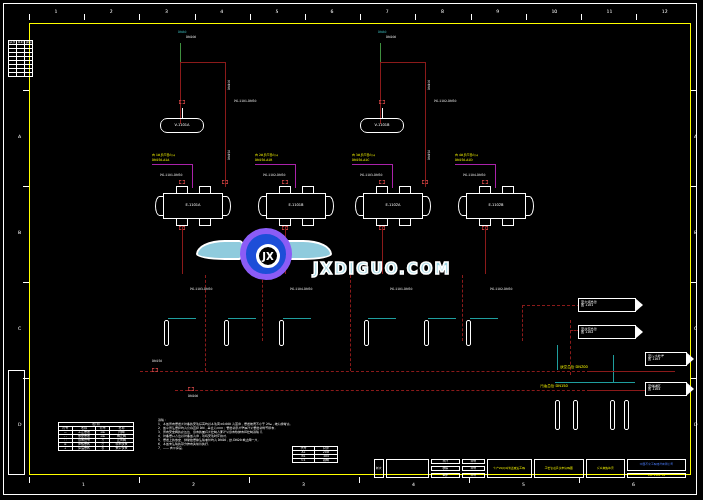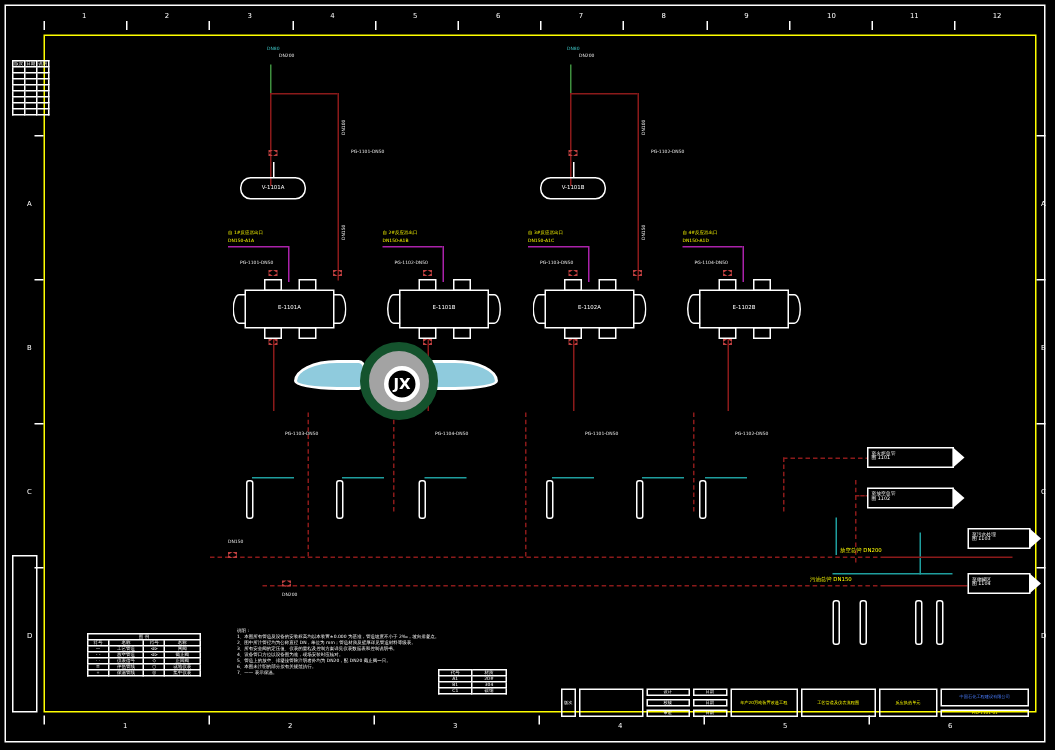--- a/index.html
+++ b/index.html
@@ -82,21 +82,21 @@
   
   #watermark{position:absolute;left:218px;top:222px;width:275px;height:62px;
     pointer-events:none;}
   .wm-text{position:absolute;font-size:35px;font-weight:bold;color:#9fd6e4;
      -webkit-text-stroke:2px #ffffff;letter-spacing:1px;
      font-family:"DejaVu Sans",sans-serif;}
   .wm-sub{position:absolute;font-size:15px;font-weight:bold;color:#9fd6e4;
      -webkit-text-stroke:1.6px #ffffff;letter-spacing:2px;
      font-family:"DejaVu Sans",sans-serif;}
   .wm-gear{position:absolute;left:22px;top:6px;width:52px;height:52px;
-     border-radius:50%;border:6px solid #14532d;background:#a3a3a3;
+     border-radius:50%;border:6px solid #8b5cf6;background:#1d4ed8;
      box-sizing:border-box;}
   .wm-gear-in{position:absolute;left:10px;top:10px;width:24px;height:24px;
      border-radius:50%;background:#000;border:3px solid #ffffff;
      box-sizing:border-box;color:#ffffff;font-size:10px;font-weight:bold;
      text-align:center;line-height:20px;}
   .wing{position:absolute;top:18px;width:48px;height:20px;background:#8fcbdd;
      border:2.5px solid #ffffff;box-sizing:border-box;}
   .wing.l{left:-22px;border-radius:60% 10% 10% 60%/70% 30% 70% 30%;}
   .wing.r{left:66px;border-radius:10% 60% 60% 10%/30% 70% 30% 70%;}
 </style>
@@ -530,15 +530,16 @@
     </tr>
   </tbody>
     </table>
 
   <div id="watermark">
     <div class="wing l"></div>
     <div class="wing r"></div>
     <div class="wm-gear">
       <div class="wm-gear-in">JX</div>
     </div>
+    <div class="wm-sub" style="left:95px;top:38px;">JXDIGUO.COM</div>
   </div>
 
 </div>
 
 </body></html>

